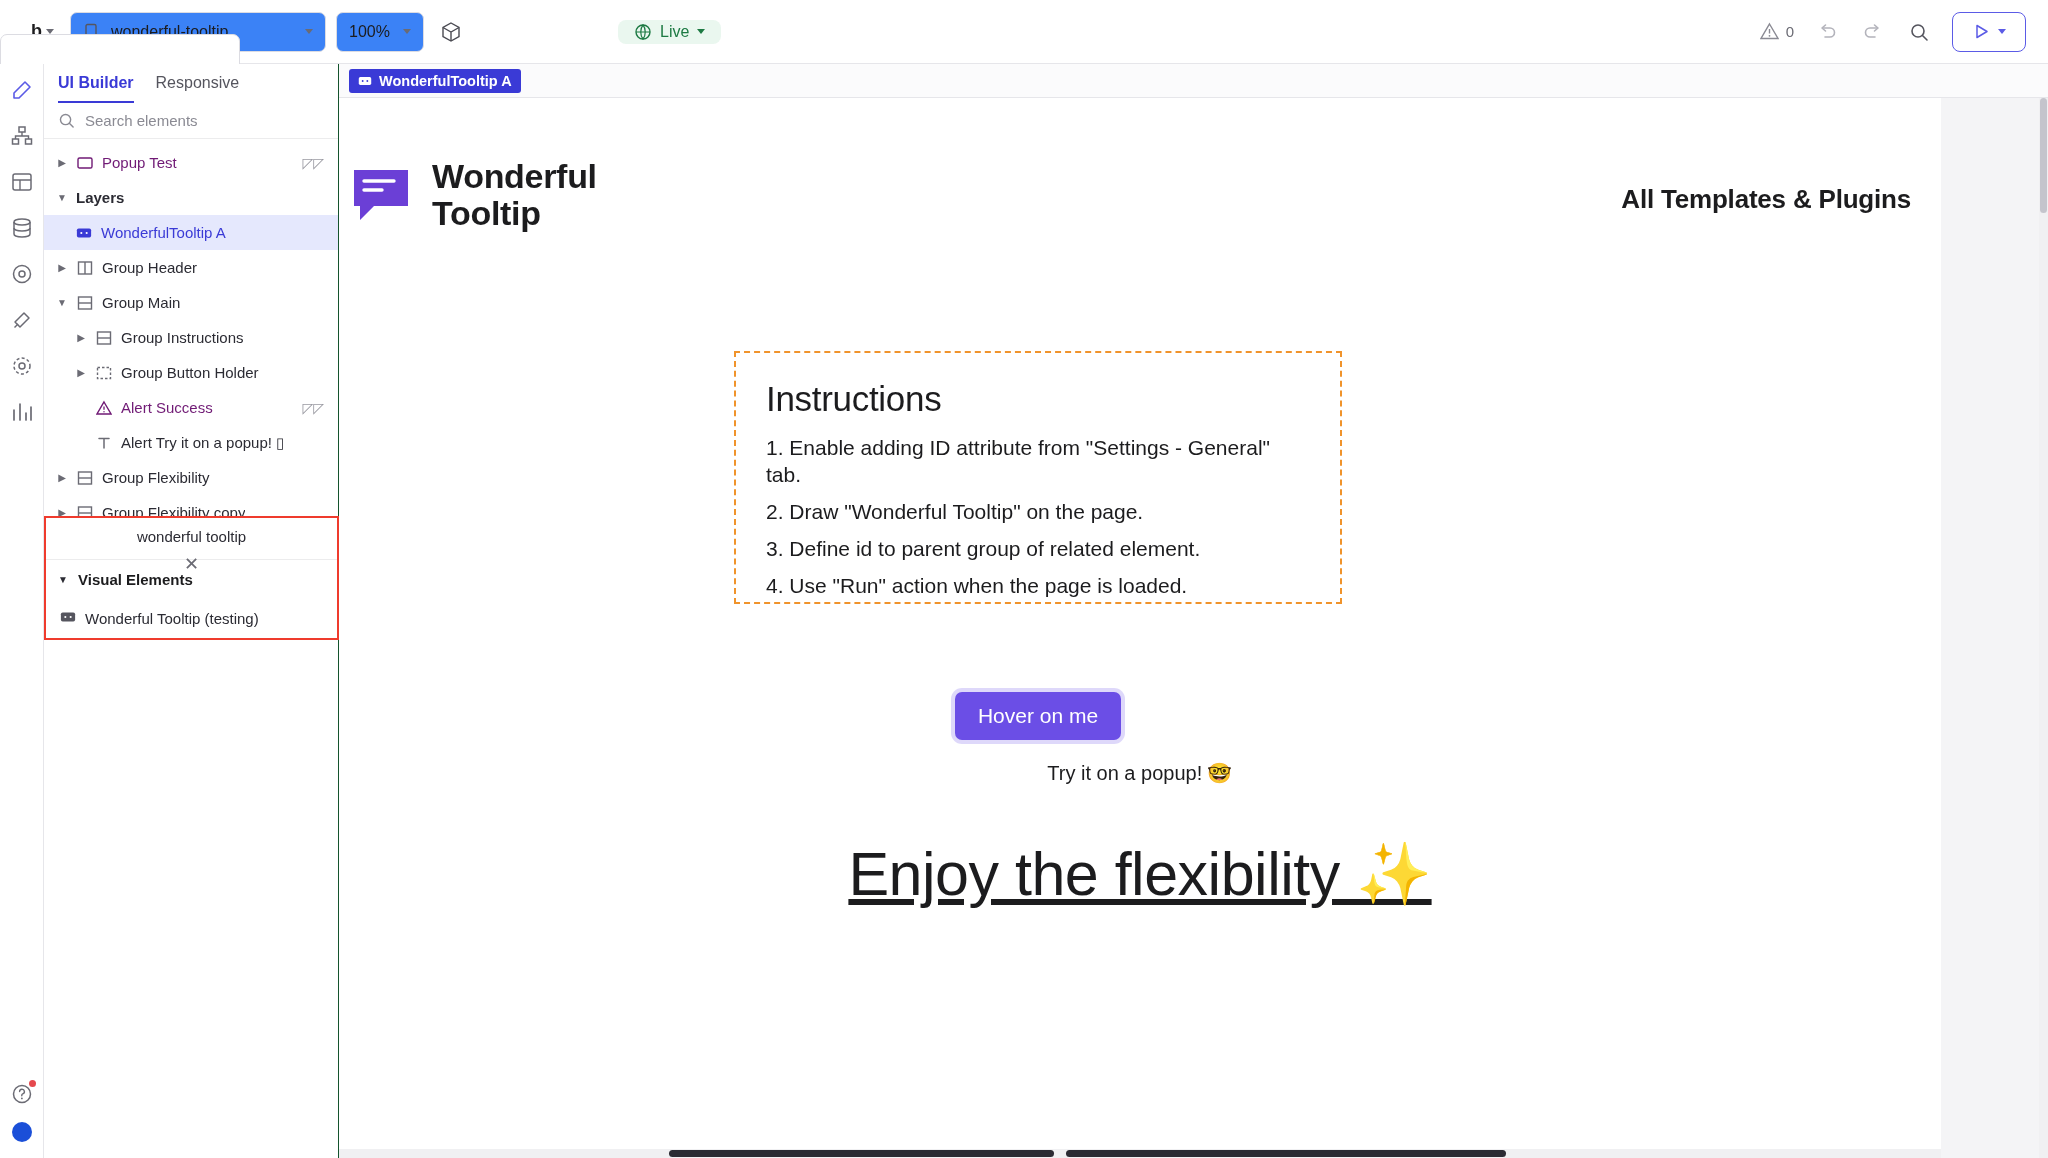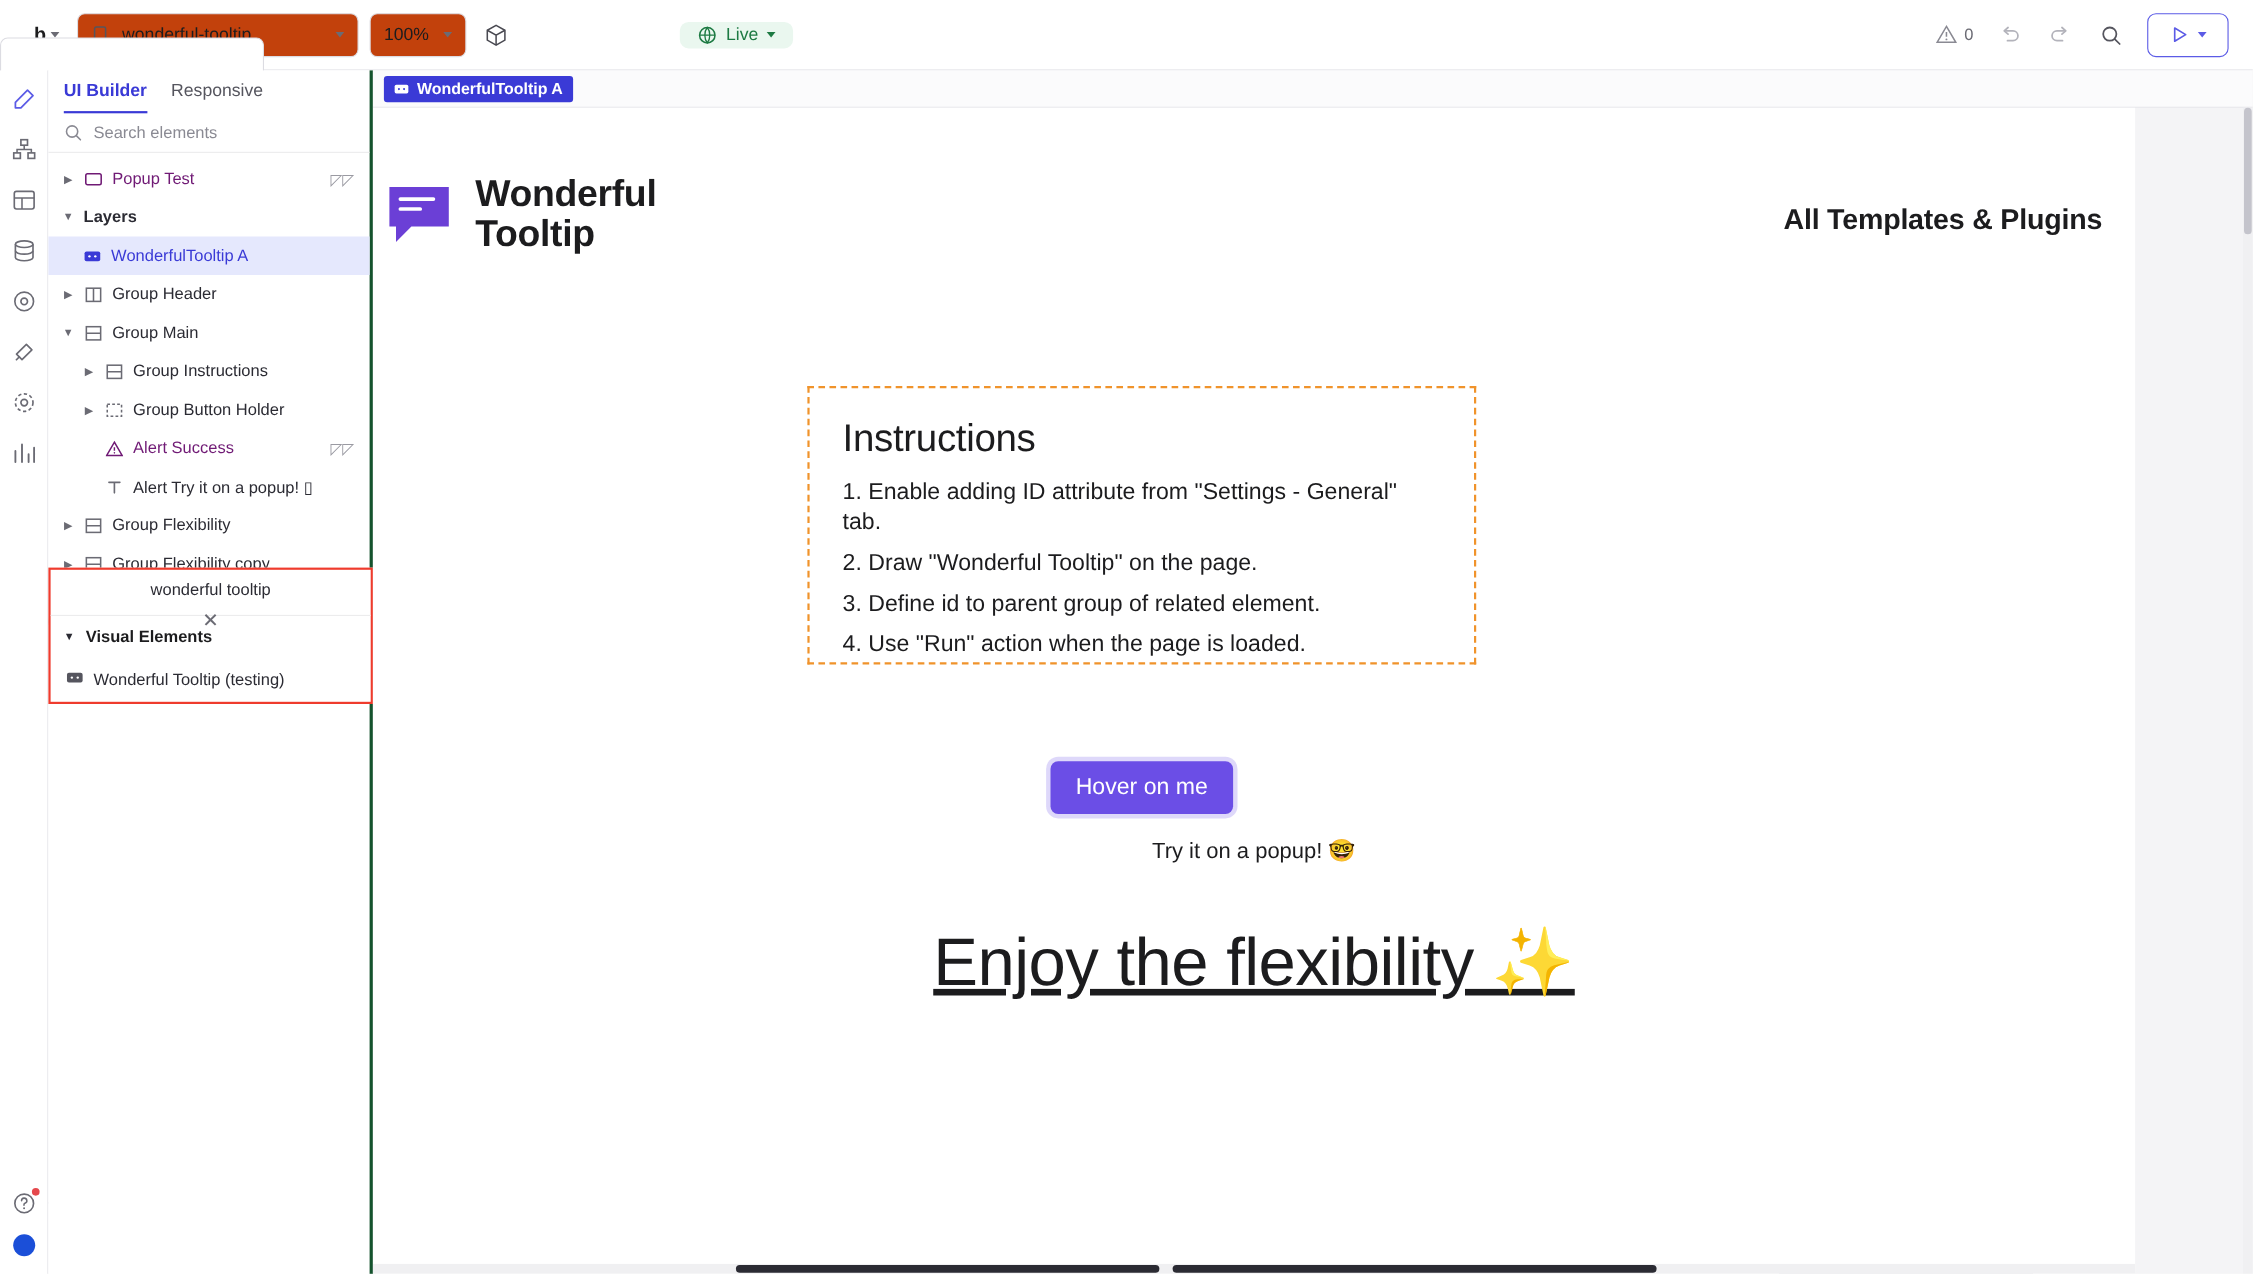--- a/index.html
+++ b/index.html
@@ -22,21 +22,21 @@
     gap: 10px;
   }
   .logo-b {
     display: flex; align-items: center; gap: 4px;
     font-size: 18px; font-weight: 700; color: #1c1c1e;
     padding: 0 6px 0 10px;
   }
   .caret { width: 0; height: 0; border-left: 4px solid transparent; border-right: 4px solid transparent; border-top: 5px solid #6b6b74; }
   .pill {
     height: 40px; display: flex; align-items: center; gap: 10px;
-    border: 1px solid #dcdce2; border-radius: 7px; background: #c2410c;
+    border: 1px solid #dcdce2; border-radius: 7px; background: #3b82f6;
     padding: 0 12px; font-size: 16px; color: #1c1c1e;
   }
   .pill.app { width: 256px; justify-content: flex-start; }
   .pill.page { width: 240px; }
   .pill.zoom { width: 88px; justify-content: space-between; }
   .pill .grow { flex: 1; overflow: hidden; white-space: nowrap; text-overflow: ellipsis; }
   .icon-sq { width: 18px; height: 18px; flex: none; }
   .close-x { color: #6b6b74; font-size: 18px; line-height: 1; cursor: pointer; }
   .cube-btn {
     width: 34px; height: 34px; display: flex; align-items: center; justify-content: center;
@@ -69,21 +69,21 @@
   .help-dot { position: relative; }
   .help-dot::after {
     content: ""; position: absolute; top: -2px; right: -2px; width: 7px; height: 7px; border-radius: 50%;
     background: #e5484d;
   }
   .avatar-dot { width: 20px; height: 20px; border-radius: 50%; background: #1b4fd8; }
 
   
   .panel {
     position: absolute; top: 64px; left: 44px; width: 295px; height: 1094px;
-    background: #fff; border-right: 3px solid #14532d;
+    background: #fff; border-right: 1px solid #14532d;
   }
   .panel-tabs {
     display: flex; gap: 22px; padding: 10px 14px 0 14px; font-size: 16px;
   }
   .panel-tab { padding-bottom: 9px; color: #55555e; cursor: pointer; }
   .panel-tab.active { color: #3a3ad6; font-weight: 700; border-bottom: 2px solid #3a3ad6; }
   .panel-search {
     display: flex; align-items: center; gap: 10px;
     height: 36px; padding: 0 14px; border-bottom: 1px solid #ececed;
     color: #8a8a93; font-size: 15px;

